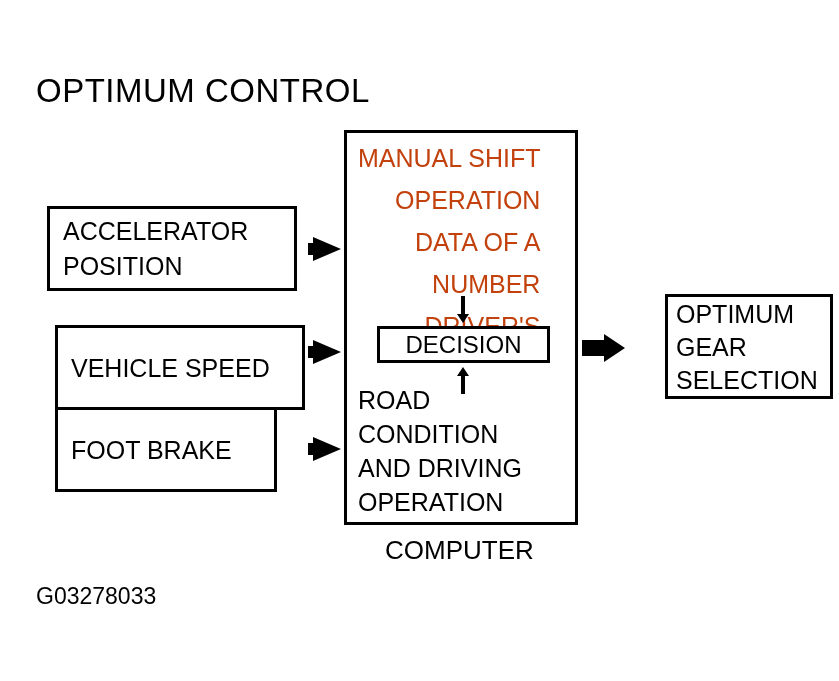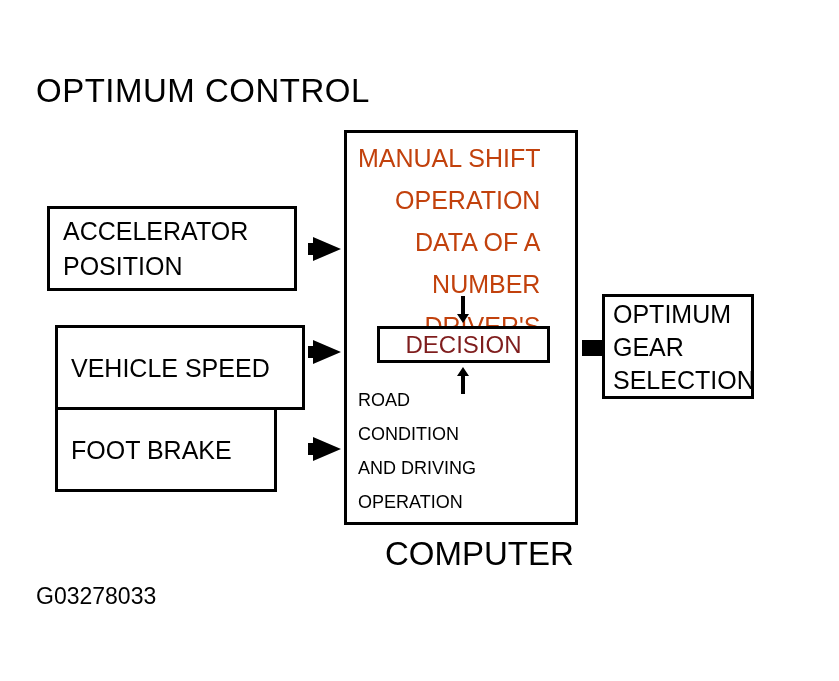--- a/index.html
+++ b/index.html
@@ -65,44 +65,44 @@
     font-size: 25px;
     line-height: 42px;
     white-space: pre-line;
     color: #c2410c;
     text-align: right;
   }
   #computer-bottom-text {
     position: absolute;
     left: 11px;
     top: 250px;
-    font-size: 18px;
+    font-size: 25px;
     line-height: 34px;
     white-space: pre-line;
     color: #000;
   }
 
   
   #box-decision {
     left: 377px; top: 326px; width: 173px; height: 37px;
     border: 3px solid #000;
   }
   #decision-label {
     position: absolute;
     left: 0; right: 0;
     top: 50%;
     transform: translateY(-50%);
     text-align: center;
     font-size: 24px;
-    color: #7f1d1d;
+    color: #000000;
   }
 
   
   #box-output {
-    left: 602px; top: 294px; width: 152px; height: 105px;
+    left: 665px; top: 294px; width: 168px; height: 105px;
   }
   #output-label {
     position: absolute;
     left: 8px;
     top: 50%;
     transform: translateY(-50%);
     font-size: 25px;
     line-height: 33px;
     white-space: pre-line;
     color: #000;
@@ -116,21 +116,21 @@
   #arrow-output { left: 582px; top: 332px; width: 44px; height: 32px; }
 
   .arrow-v { width: 16px; height: 28px; }
   #arrow-down-decision { left: 455px; top: 296px; }
   #arrow-up-decision   { left: 455px; top: 366px; }
 
   
   #caption-computer {
     left: 385px;
     top: 535px;
-    font-size: 33px;
+    font-size: 26px;
     color: #000;
     white-space: nowrap;
   }
   #figure-id {
     left: 36px;
     top: 583px;
     font-size: 23px;
     color: #000;
     white-space: nowrap;
   }

